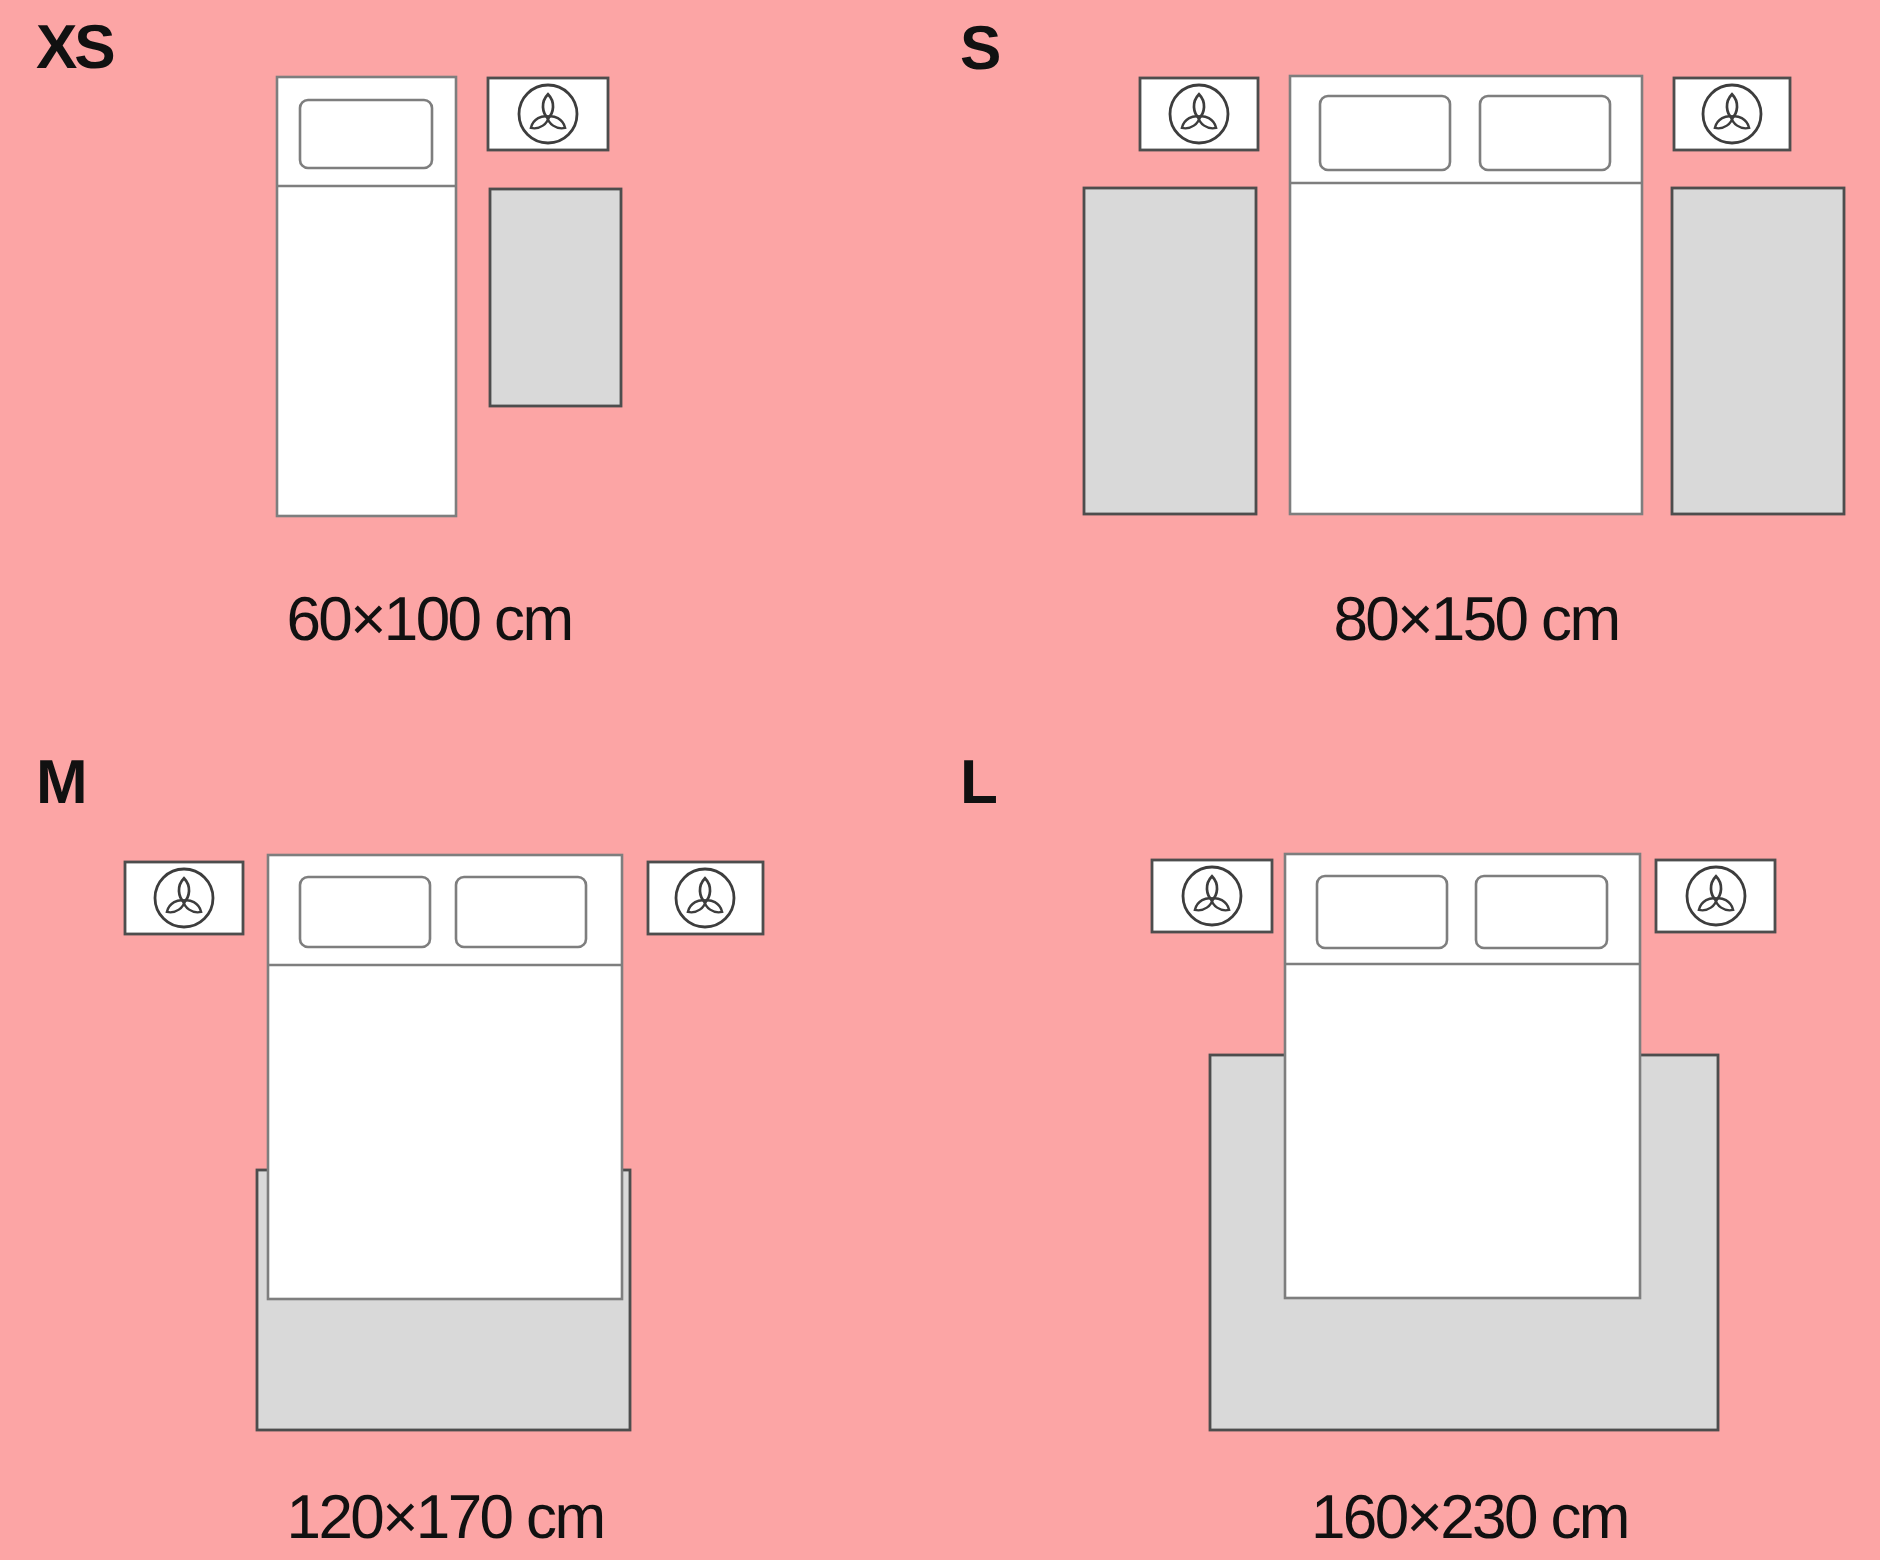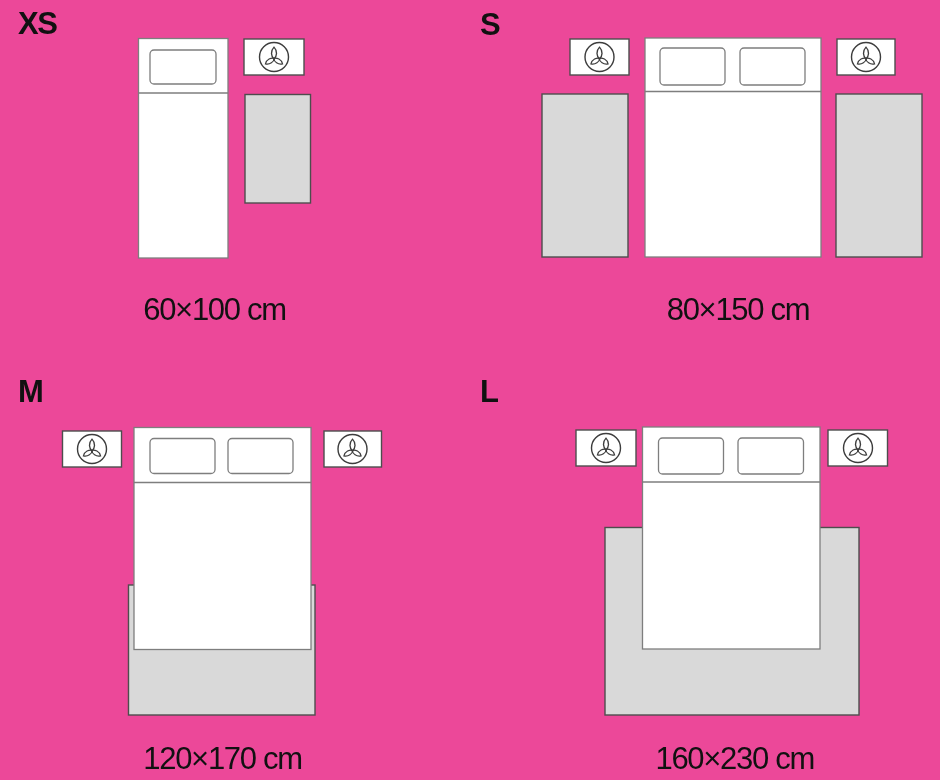--- a/index.html
+++ b/index.html
@@ -1,16 +1,16 @@
 <!DOCTYPE html>
 <html><head>
 <meta charset="utf-8">
 <style>
   html,body{margin:0;padding:0;background:#ffffff;}
-  .wrap{width:940px;height:780px;position:relative;background:#ec4899;overflow:hidden;}
+  .wrap{width:940px;height:780px;position:relative;background:#fca5a5;overflow:hidden;}
   svg{display:block;}
   text{font-family:"Liberation Sans", sans-serif;}
 </style>
 </head>
 <body>
 <div class="wrap">
 <svg width="940" height="780" viewBox="0 0 940 780" xmlns="http://www.w3.org/2000/svg">
 <defs>
   <g id="lamp">
     <circle cx="0" cy="0" r="14.5" fill="none" stroke="#3d3d3d" stroke-width="1.4"></circle>

